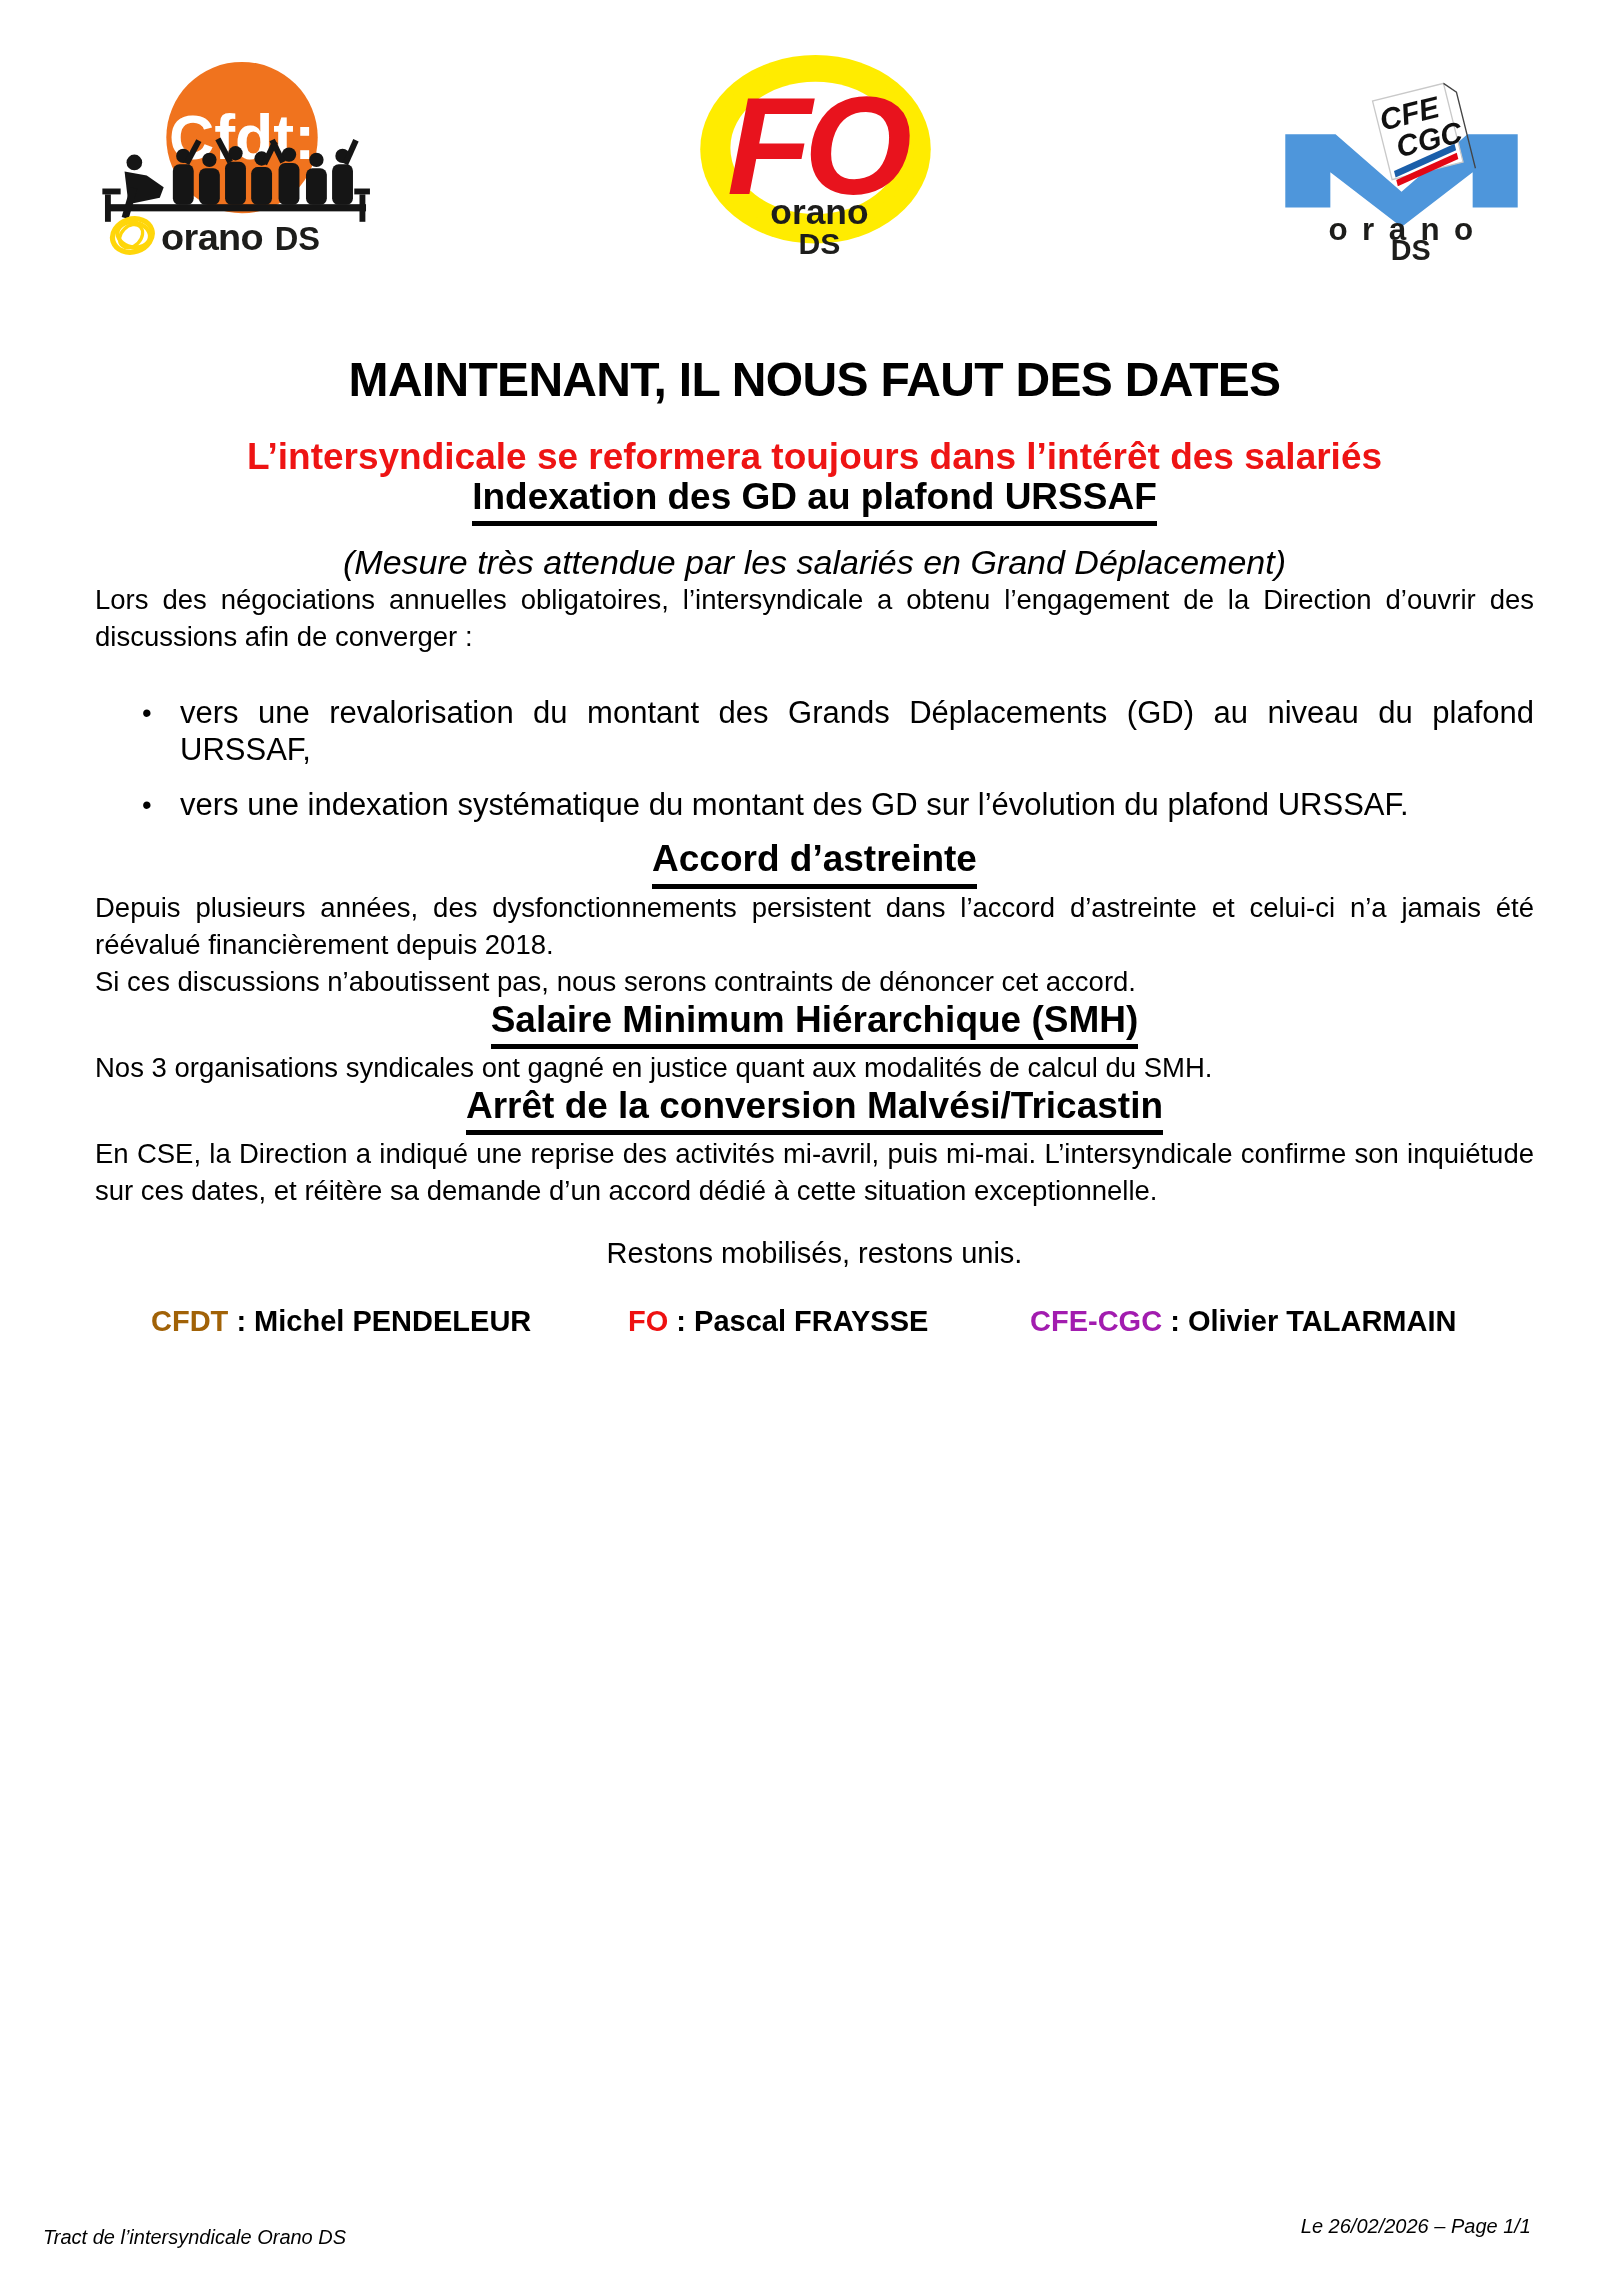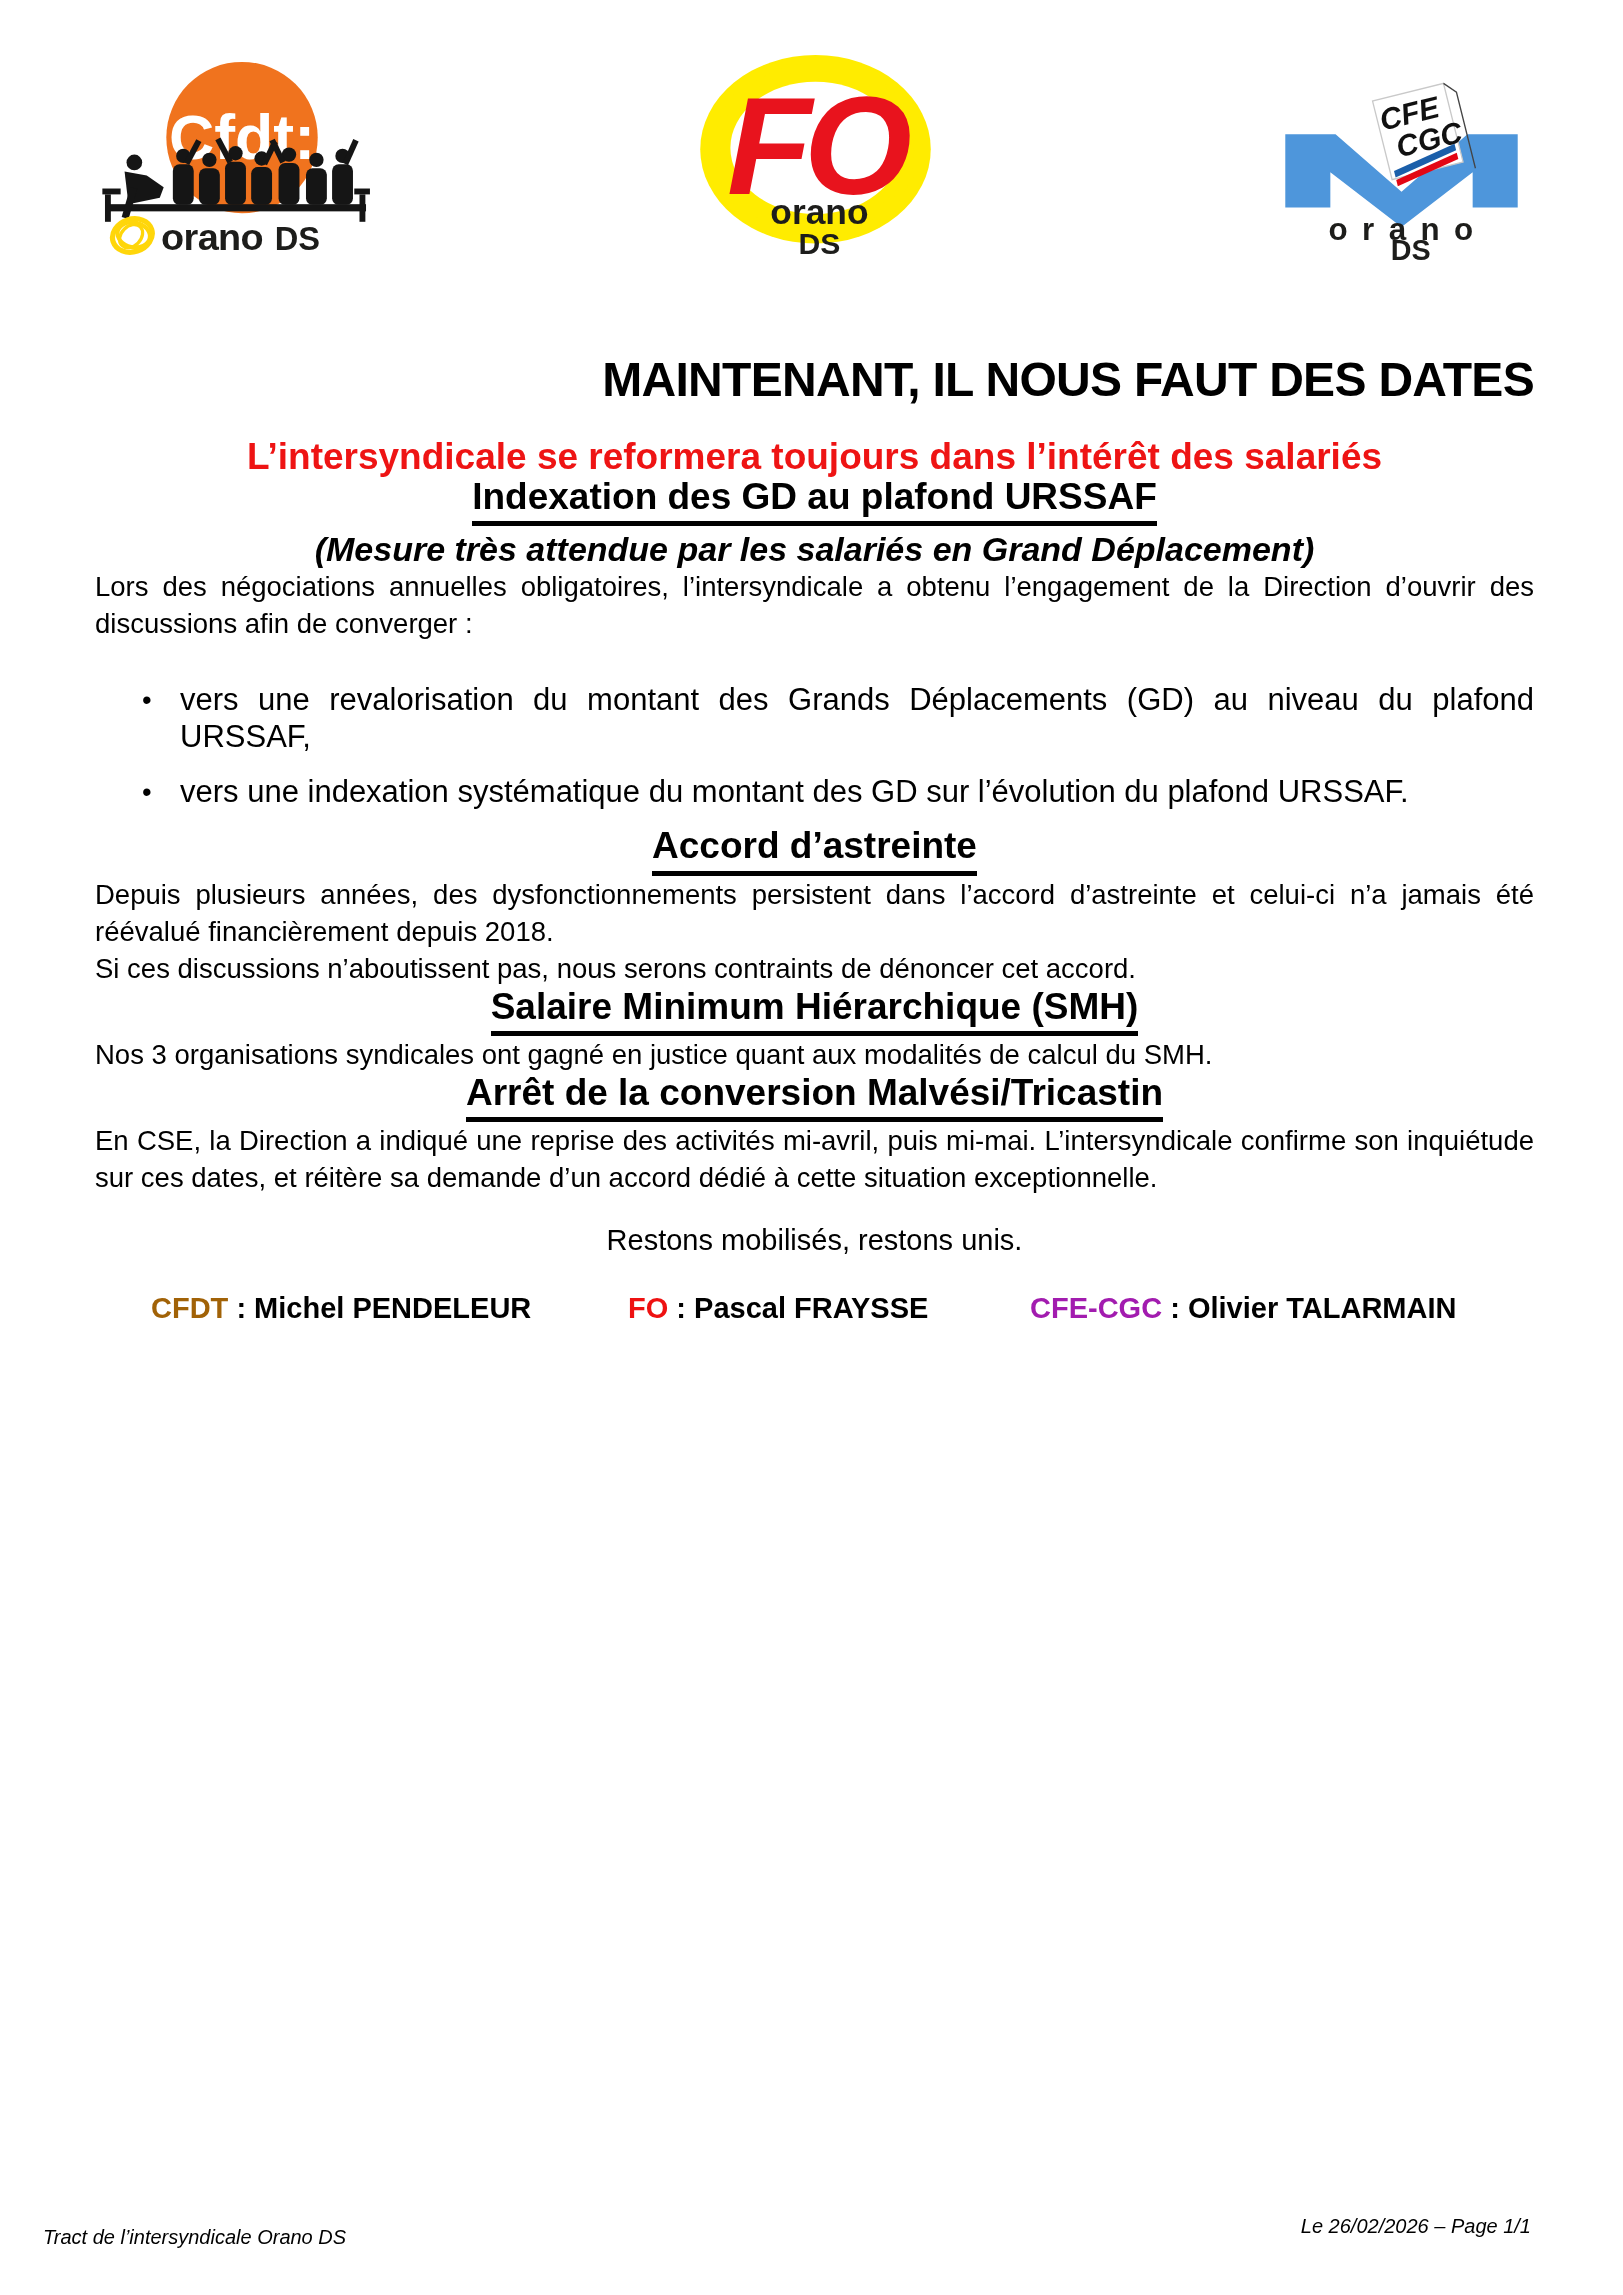--- a/index.html
+++ b/index.html
@@ -12,29 +12,29 @@
     overflow:hidden;
   }
   
   .logo{position:absolute;}
   .logo-cfdt{left:98px;top:58px;}
   .logo-fo{left:695px;top:51px;}
   .logo-cfecgc{left:1280px;top:56px;}
   svg text{font-family:"Liberation Sans",sans-serif;}
   
   .content{position:absolute;left:95px;top:0;width:1439px;}
-  .doc-title{margin:352px 0 0 0;font-size:48px;line-height:55px;font-weight:700;text-align:right;letter-spacing:-0.7px;}
+  .doc-title{margin:352px 0 0 0;font-size:48px;line-height:55px;font-weight:700;text-align:center;letter-spacing:-0.7px;}
   .doc-subtitle{margin:29px 0 0 0;font-size:37px;line-height:41px;font-weight:700;color:#EE1414;text-align:center;}
   h2.section-heading{margin:0;font-size:37px;line-height:39px;font-weight:700;text-align:center;}
   .u{display:inline-block;border-bottom:5.9px solid #000;padding-bottom:5.2px;}
   .mt-h1{margin-top:50px;}
   .mt-h2{margin-top:42px;}
   .mt-h3{margin-top:41px;}
   .mt-h4{margin-top:65px;}
-  .section-subheading{margin:4px 0 0 0;font-size:34px;line-height:38px;font-style:italic;text-align:center;font-weight:700;}
+  .section-subheading{margin:17px 0 0 0;font-size:34px;line-height:38px;font-style:italic;text-align:center;font-weight:400;}
   p.body{margin:0;font-size:27.5px;line-height:37px;text-align:justify;}
   .mt-p56{margin-top:37px;} .mt-p52{margin-top:34px;} .mt-p62{margin-top:41px;}
   .mt-p68{margin-top:44px;} .mt-p48{margin-top:31px;} .mt-p90{margin-top:59px;}
   ul.bullets{list-style:none;margin:39px 0 0 0;padding:0;}
   ul.bullets li{position:relative;padding-left:85px;font-size:31px;line-height:37px;text-align:justify;margin-bottom:18.3px;}
   ul.bullets li:last-child{margin-bottom:16px;}
   ul.bullets li::before{content:"\2022";position:absolute;left:47px;top:0;font-size:27.5px;}
   .closing{margin:26px 0 0 0;font-size:29px;line-height:37px;text-align:center;}
   .signatures{position:relative;margin-top:33px;height:42px;font-size:29px;font-weight:700;}
   .sig{position:absolute;top:0;white-space:nowrap;}

